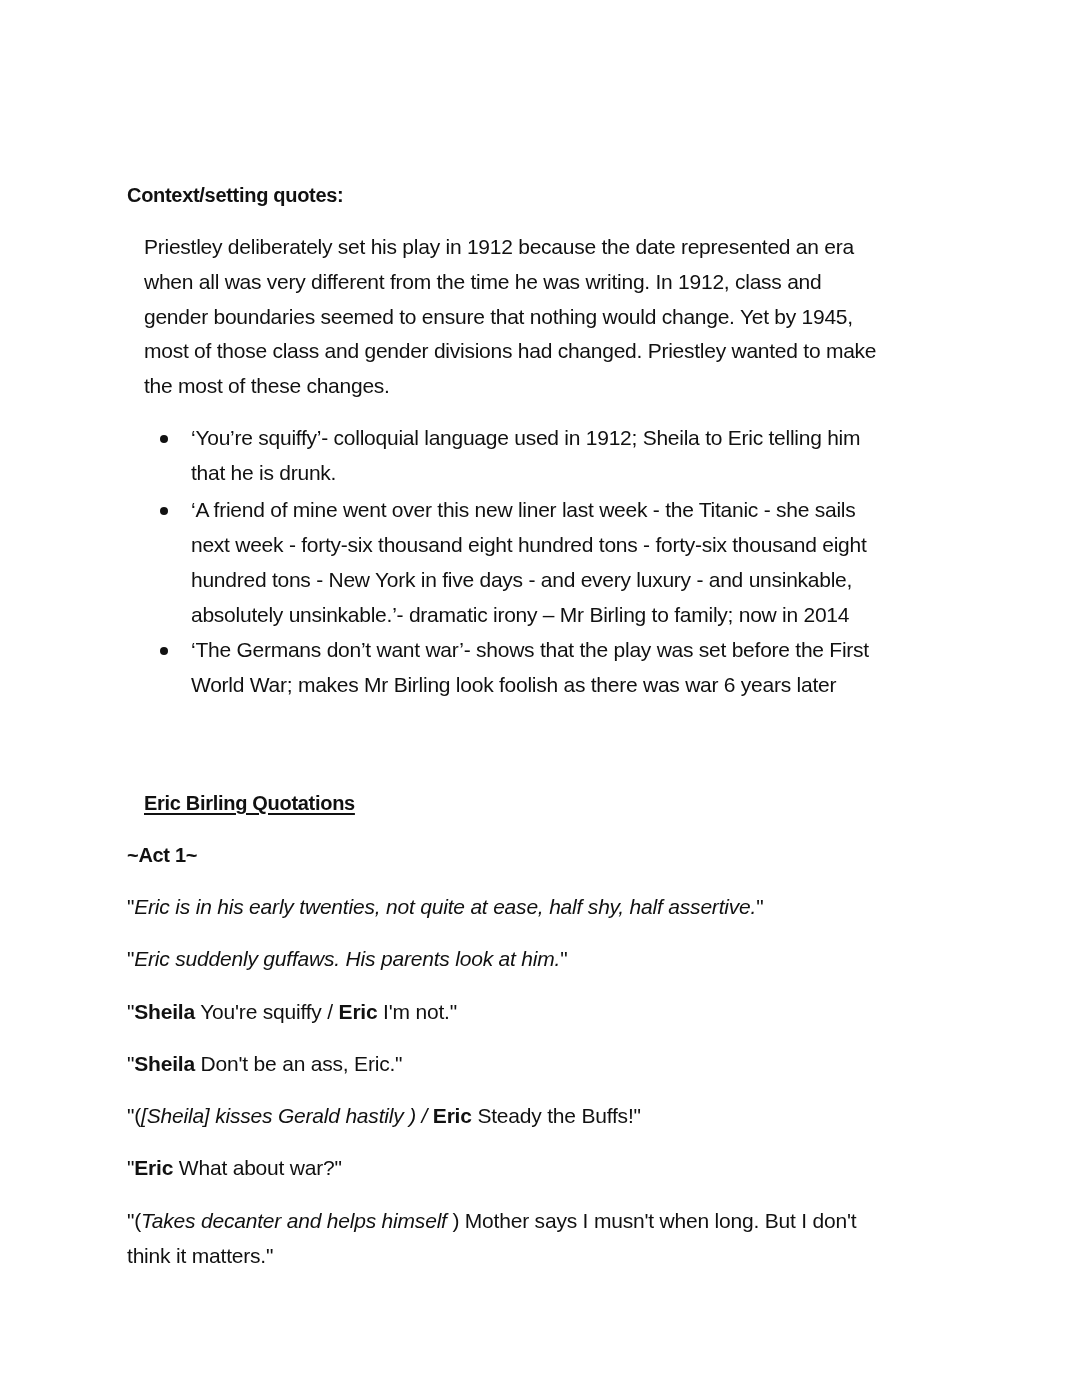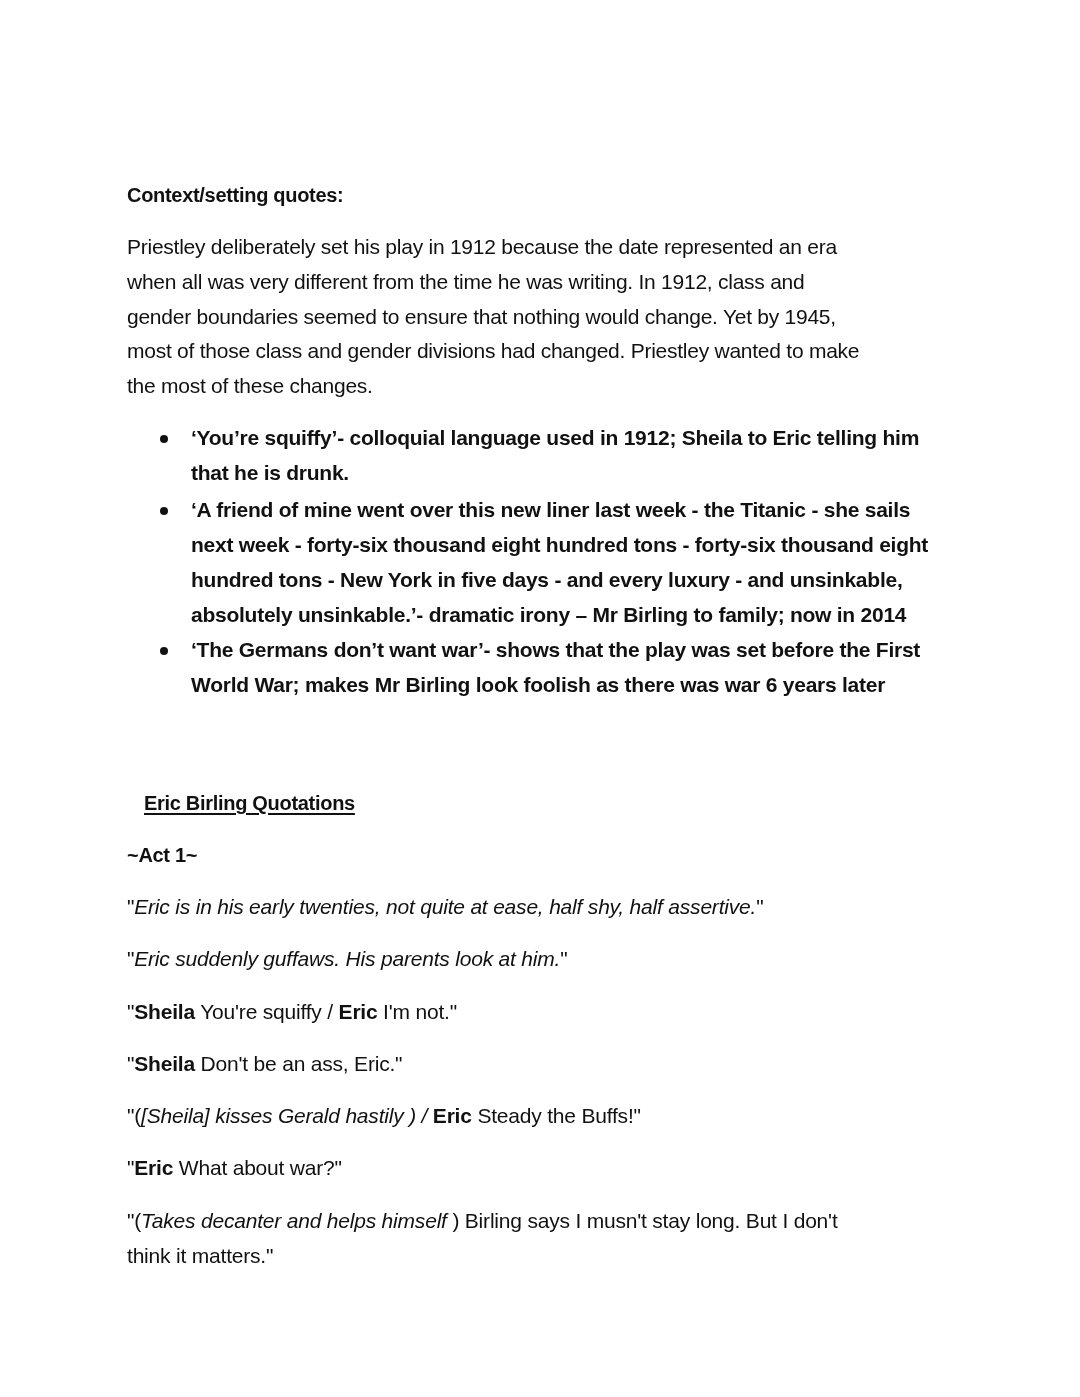--- a/index.html
+++ b/index.html
@@ -31,38 +31,38 @@
       letter-spacing: -0.3px;
     }
     .para {
       position: absolute;
       left: 0;
       width: 830px;
       font-size: 21px;
       line-height: 34.8px;
       letter-spacing: -0.25px;
     }
-    .para .ln { display: block; white-space: nowrap; }
+    .para .ln { display: block; white-space: nowrap; margin-left: 17px; }
     .bullets {
       position: absolute;
       left: 0;
       top: 420px;
       width: 840px;
       margin: 0;
       padding: 0;
       list-style: none;
     }
     .bullet {
       position: relative;
       padding-left: 64px;
       font-size: 21px;
       line-height: 35px;
       letter-spacing: -0.25px;
     }
-    .bullet .ln { display: block; white-space: nowrap; font-weight: bold; }
+    .bullet .ln { display: block; white-space: nowrap; }
     .bullet-dot {
       position: absolute;
       left: 33px;
       top: 15px;
       width: 8px;
       height: 8px;
       border-radius: 50%;
       background: #111;
     }
     .underline { text-decoration: underline; text-underline-offset: 3px; margin-left: 17px; }
@@ -135,17 +135,17 @@
 
   <div class="quote" style="top:1099px;">
     <span>"(</span><span class="i">[Sheila] kisses Gerald hastily ) / </span><span class="b">Eric</span><span> Steady the Buffs!"</span>
   </div>
 
   <div class="quote" style="top:1151px;">
     <span>"</span><span class="b">Eric</span><span> What about war?"</span>
   </div>
 
   <div class="quote" style="top:1204px;">
-    <span class="ln"><span>"(</span><span class="i">Takes decanter and helps himself</span><span> ) Birling says I musn't stay long. But I don't</span></span>
+    <span class="ln"><span>"(</span><span class="i">Takes decanter and helps himself</span><span> ) Mother says I musn't when long. But I don't</span></span>
     <span class="ln">think it matters."</span>
   </div>
 
 </div>
 
 </body></html>

